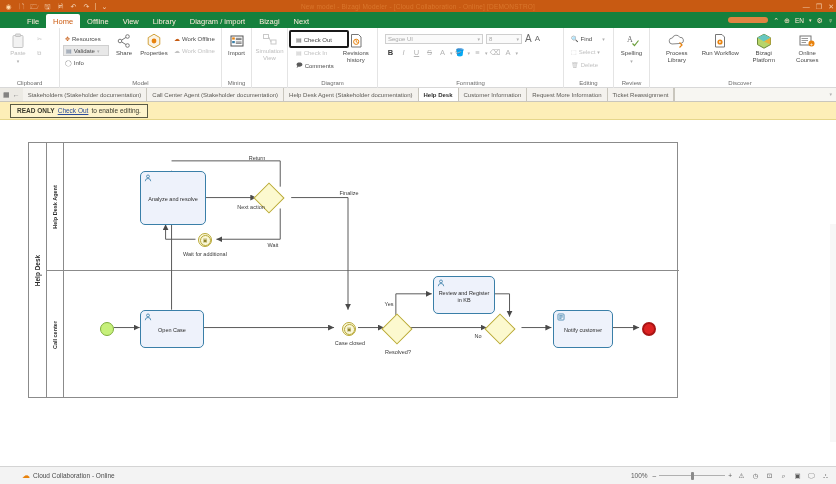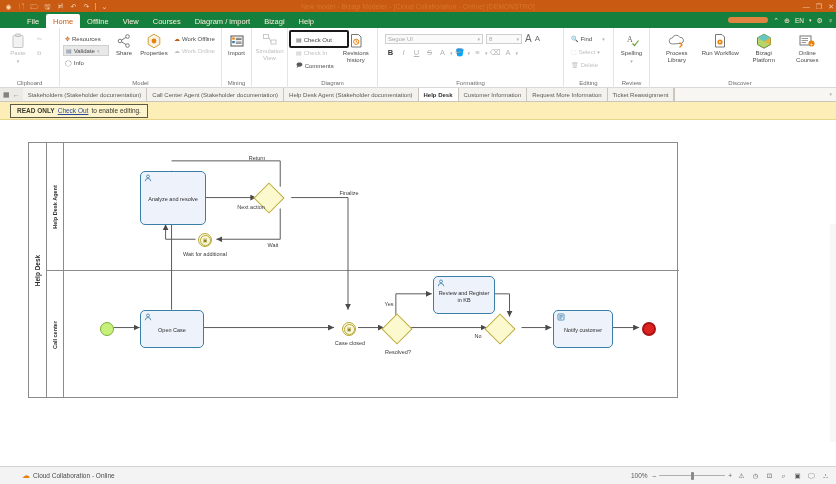--- a/index.html
+++ b/index.html
@@ -222,24 +222,24 @@
       <span>❐</span>
       <span>✕</span>
     </div>
   </div>
 
   <div class="menubar">
     <div class="mtab">File</div>
     <div class="mtab active">Home</div>
     <div class="mtab">Offline</div>
     <div class="mtab">View</div>
-    <div class="mtab">Courses</div>
+    <div class="mtab">Library</div>
     <div class="mtab">Diagram / import</div>
     <div class="mtab">Bizagi</div>
-    <div class="mtab">Help</div>
+    <div class="mtab">Next</div>
     <div class="menu-right">
       <div class="acct-pill"></div>
       <span class="mi">⌃</span>
       <span class="mi">⊕</span>
       <span class="lang">EN</span>
       <span class="mi" style="font-size:5px;">▾</span>
       <span class="mi">⚙</span>
       <span class="mi">♀</span>
     </div>
   </div>

